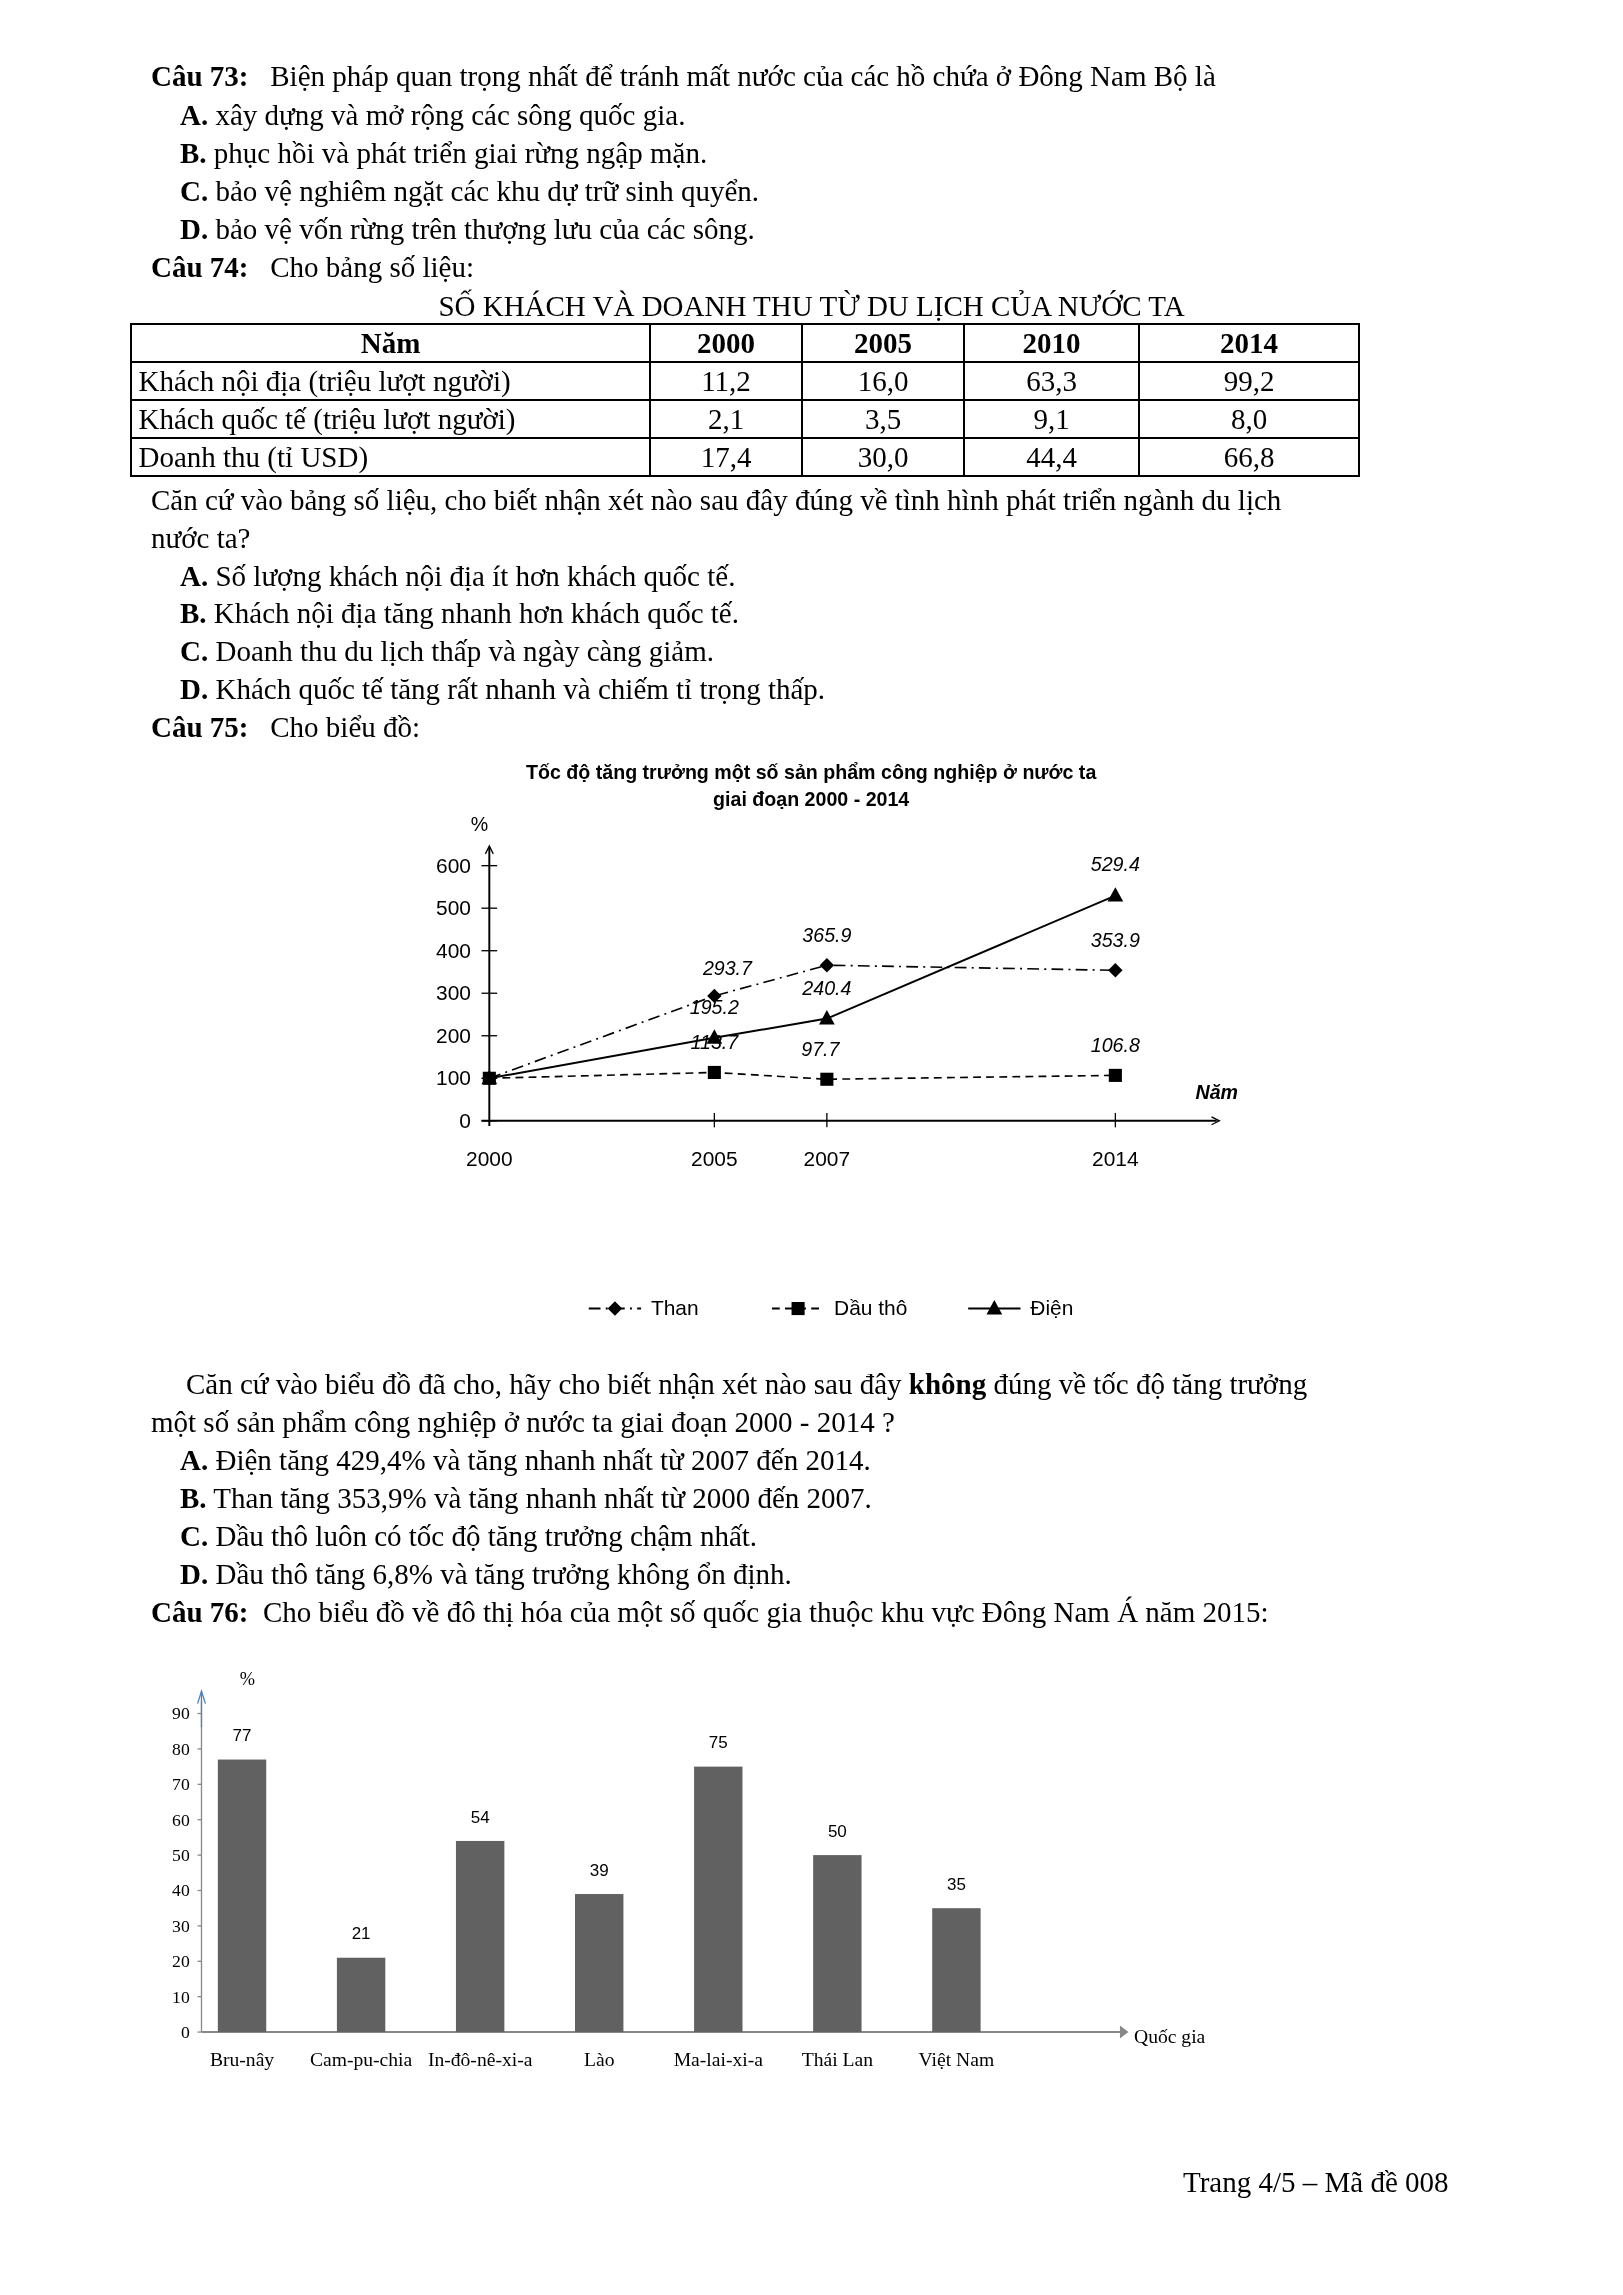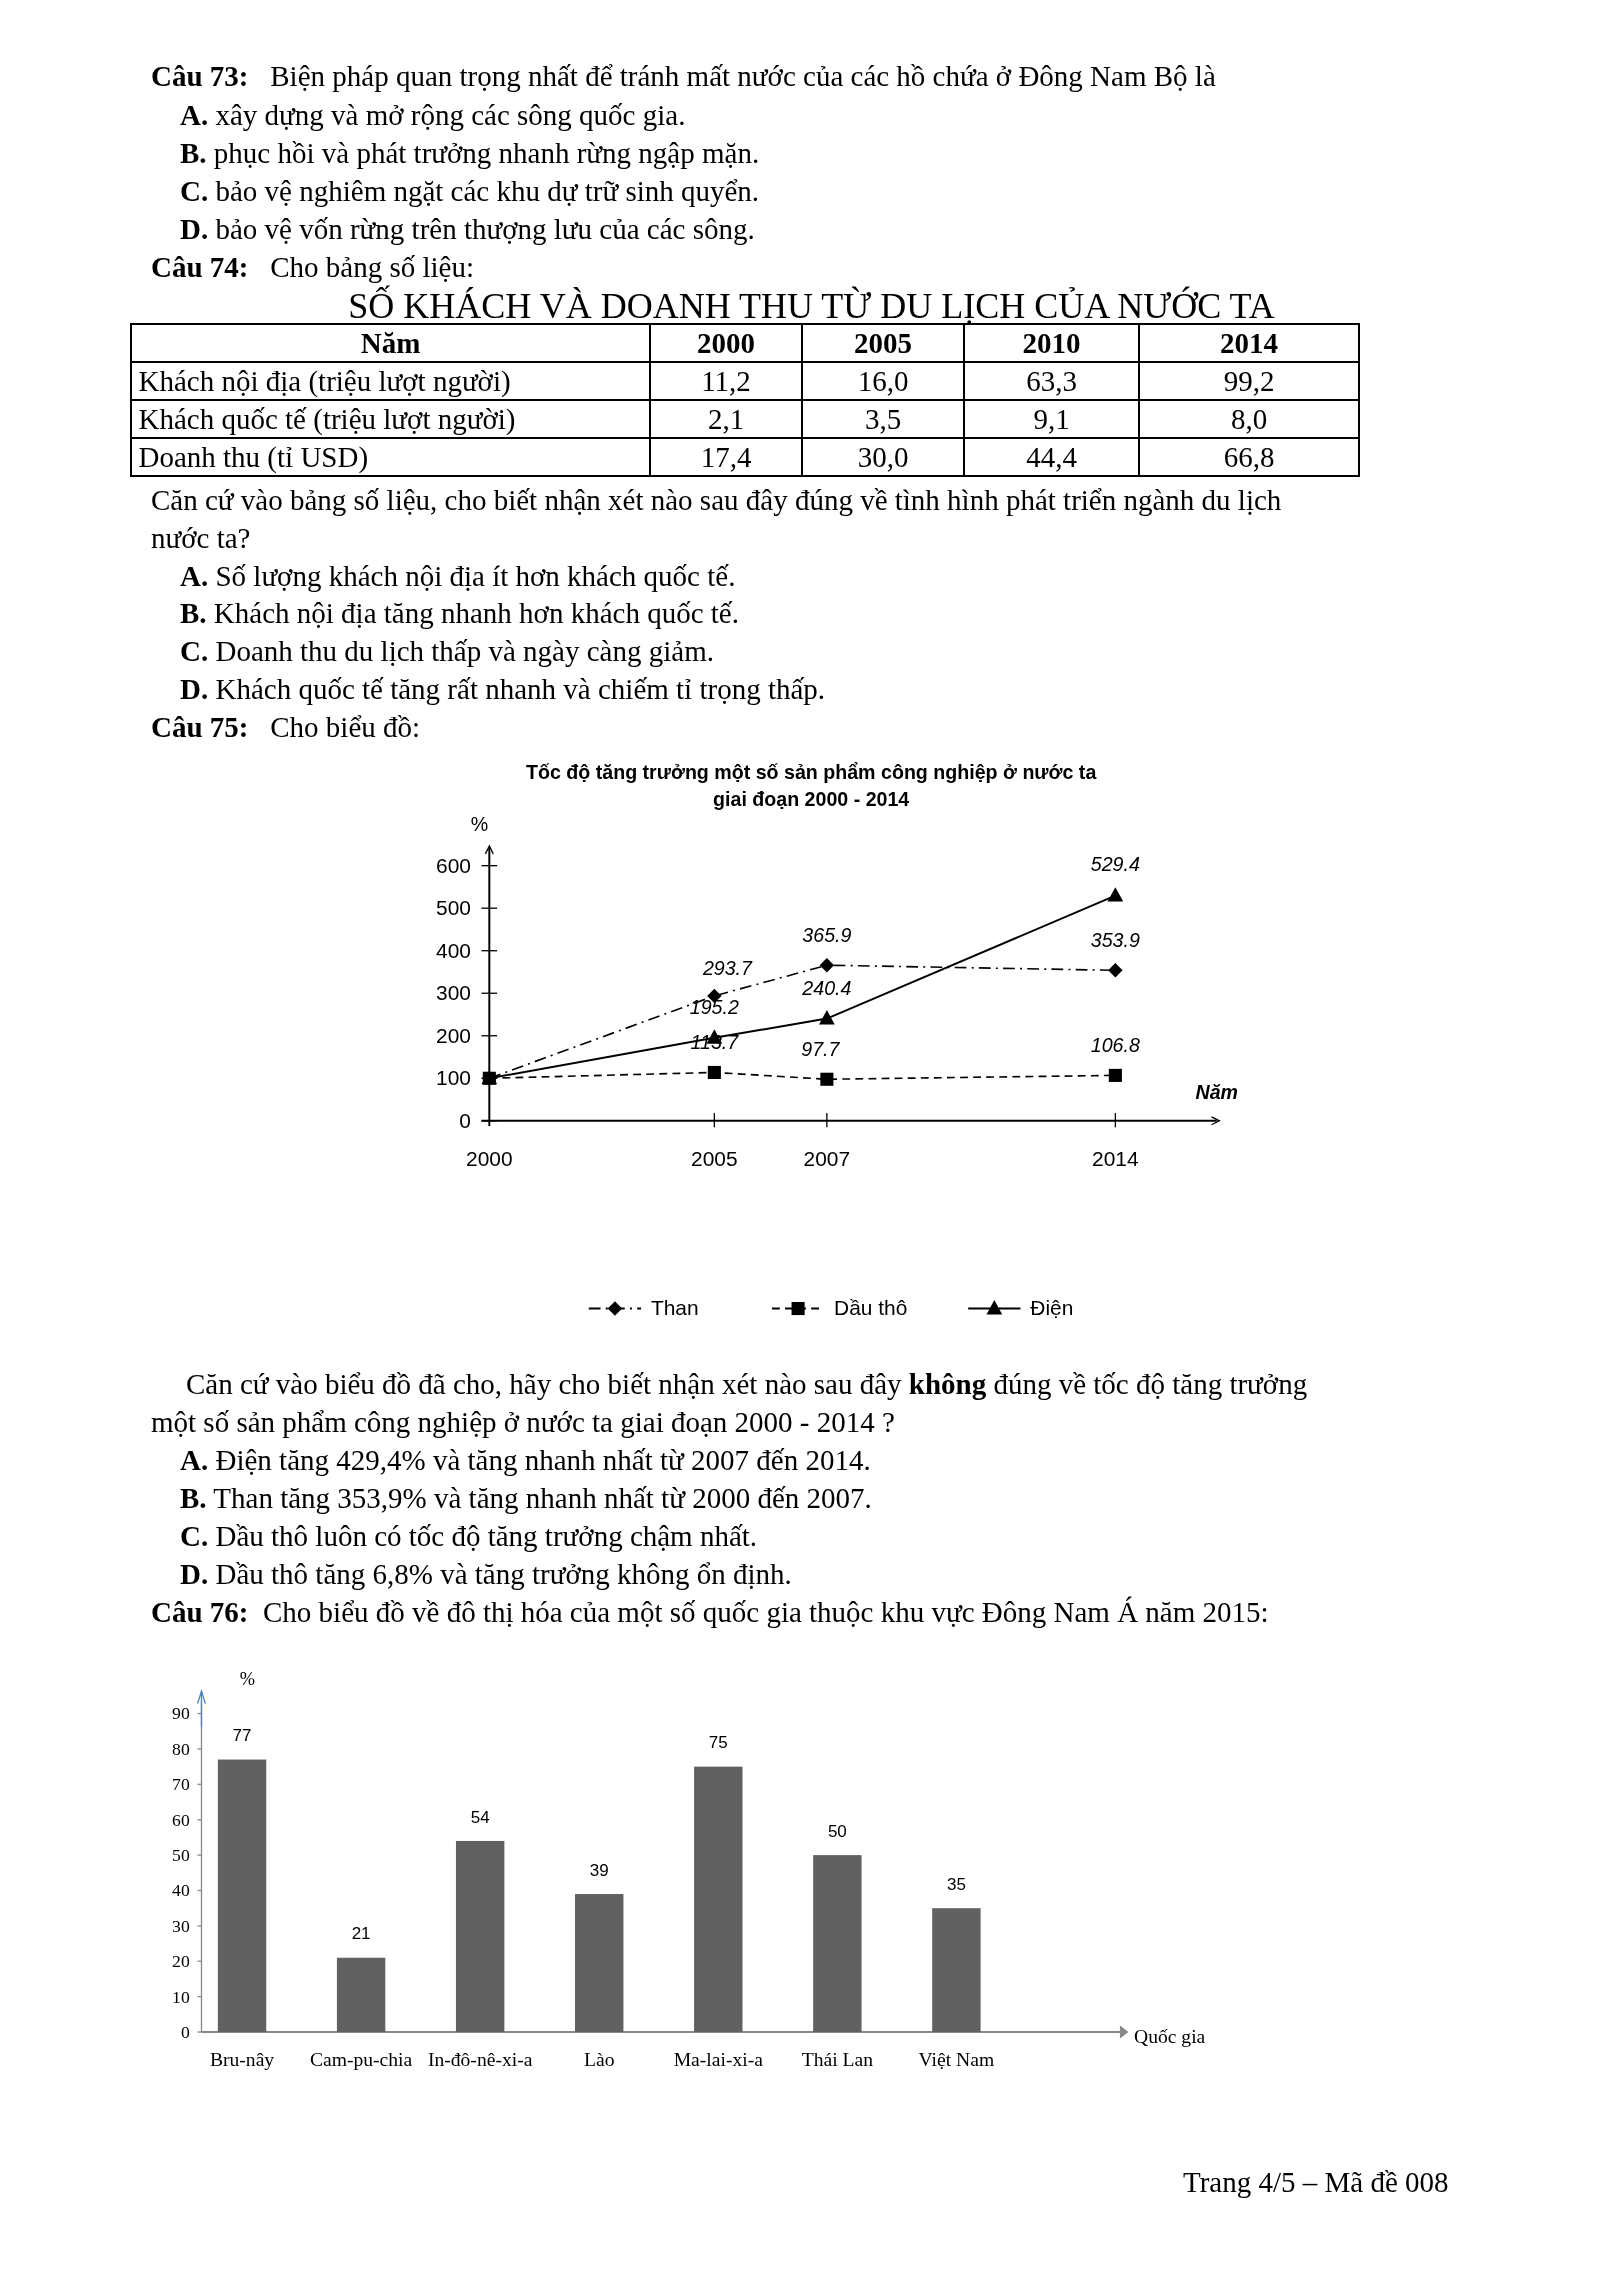--- a/index.html
+++ b/index.html
@@ -9,33 +9,33 @@
   .q { left:151px; }
   .opt { left:180px; }
   .b { font-weight:bold; }
   .cont { left:151px; }
   table.data { position:absolute; left:130px; top:323px; width:1230px; border-collapse:collapse;
                font-size:29px; line-height:34px; }
   table.data td, table.data th { border:2px solid #000; padding:0 6.5px; height:36px; }
   table.data th { font-weight:bold; text-align:center; }
   table.data td.num { text-align:center; }
   table.data td.lbl { text-align:left; }
-  .caption { position:absolute; left:0; width:1623px; text-align:center; top:288px; font-size:36px; line-height:37px; }
+  .caption { position:absolute; left:0; width:1623px; text-align:center; top:288px; font-size:29px; line-height:37px; }
   svg { position:absolute; left:0; top:0; }
   .footer { position:absolute; left:1183px; top:2166px; font-size:29px; }
 </style>
 </head>
 <body>
 
 <div class="line q" style="top:58px">
   <span class="b">Câu 73:</span>&nbsp;&nbsp;
   <span>Biện pháp quan trọng nhất để tránh mất nước của các hồ chứa ở Đông Nam Bộ là</span>
 </div>
 <div class="line opt" style="top:97px"><span class="b">A.</span> <span>xây dựng và mở rộng các sông quốc gia.</span></div>
-<div class="line opt" style="top:135px"><span class="b">B.</span> <span>phục hồi và phát trưởng nhanh rừng ngập mặn.</span></div>
+<div class="line opt" style="top:135px"><span class="b">B.</span> <span>phục hồi và phát triển giai rừng ngập mặn.</span></div>
 <div class="line opt" style="top:173px"><span class="b">C.</span> <span>bảo vệ nghiêm ngặt các khu dự trữ sinh quyển.</span></div>
 <div class="line opt" style="top:211px"><span class="b">D.</span> <span>bảo vệ vốn rừng trên thượng lưu của các sông.</span></div>
 
 <div class="line q" style="top:249px">
   <span class="b">Câu 74:</span>&nbsp;&nbsp;
   <span>Cho bảng số liệu:</span>
 </div>
 <div class="caption">SỐ KHÁCH VÀ DOANH THU TỪ DU LỊCH CỦA NƯỚC TA</div>
 
 <table class="data">

